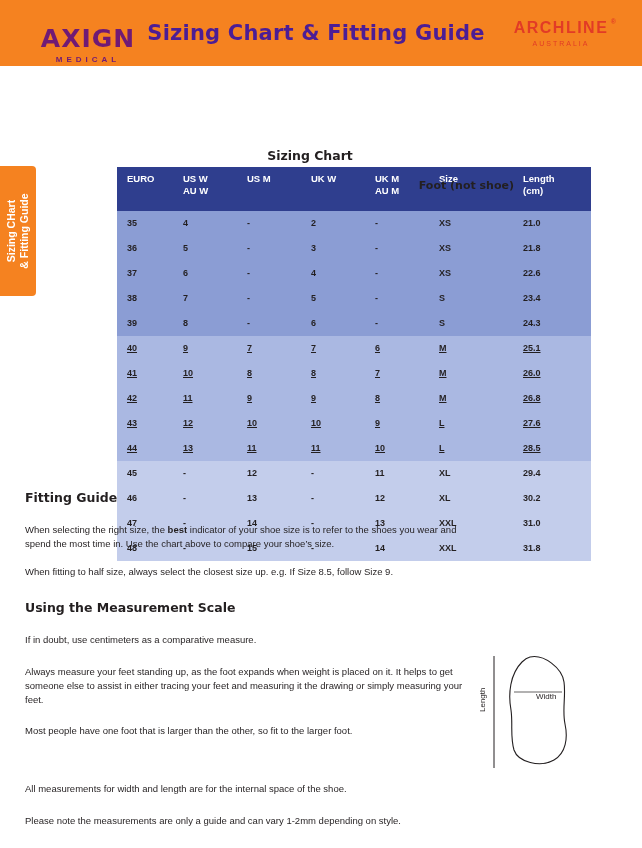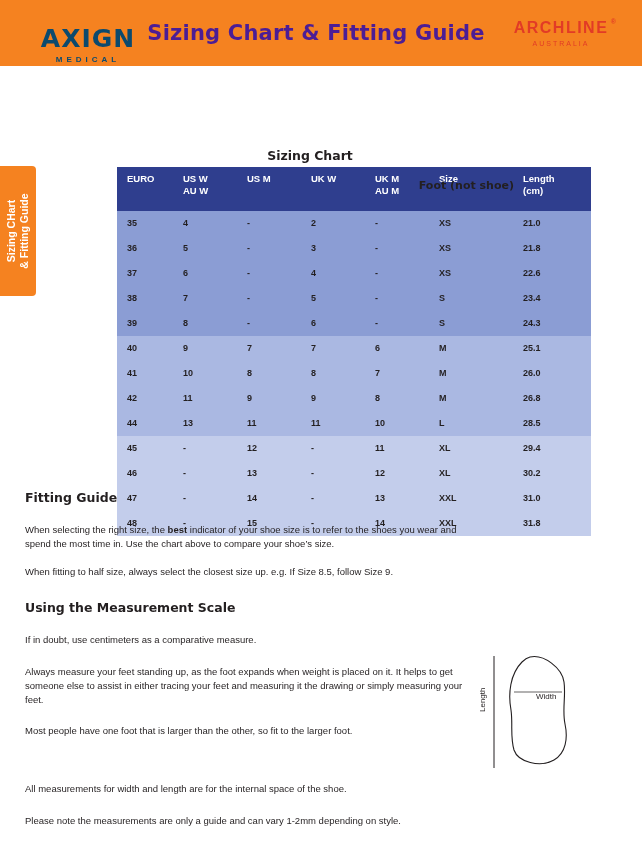--- a/index.html
+++ b/index.html
@@ -22,21 +22,21 @@
     background: #f58220;
     display: flex;
     align-items: center;
     position: relative;
   }
   .logo-left {
     width: 160px;
     padding-left: 16px;
     box-sizing: border-box;
     text-align: center;
-    color: #0c4a6e;
+    color: #701a75;
     margin-top: 24px;
   }
   .logo-axign {
     font-size: 25px;
     font-weight: bold;
     letter-spacing: 1px;
     line-height: 1;
     font-family: "DejaVu Sans", sans-serif;
   }
   .logo-medical {
@@ -153,21 +153,21 @@
   }
   table.sizing td {
     font-size: 9px;
     font-weight: bold;
     color: #231f20;
     padding: 4px 0 4px 10px;
     height: 17px;
     line-height: 1.2;
   }
   tr.band-a td { background: #8b9dd4; }
-  tr.band-b td { background: #aab8e2; }
+  tr.band-b td { background: #aab8e2; text-decoration: underline; }
   tr.band-c td { background: #c3cdeb; }
 
   
   .section-title {
     text-align: left;
     font-size: 12.5px;
     font-weight: bold;
     font-family: "DejaVu Sans", sans-serif;
   }
   .para {
@@ -334,20 +334,29 @@
       <tr class="band-b">
         <td>42</td>
         <td>11</td>
         <td>9</td>
         <td>9</td>
         <td>8</td>
         <td>M</td>
         <td>26.8</td>
       </tr>
       <tr class="band-b">
+        <td>43</td>
+        <td>12</td>
+        <td>10</td>
+        <td>10</td>
+        <td>9</td>
+        <td>L</td>
+        <td>27.6</td>
+      </tr>
+      <tr class="band-b">
         <td>44</td>
         <td>13</td>
         <td>11</td>
         <td>11</td>
         <td>10</td>
         <td>L</td>
         <td>28.5</td>
       </tr>
       <tr class="band-c">
         <td>45</td>

